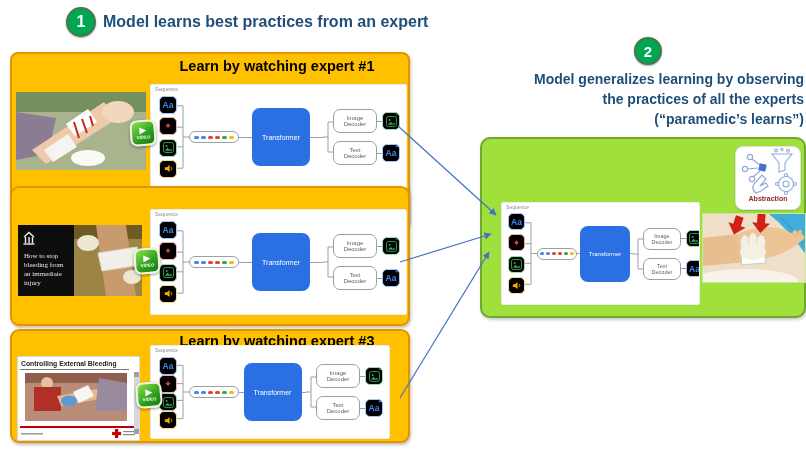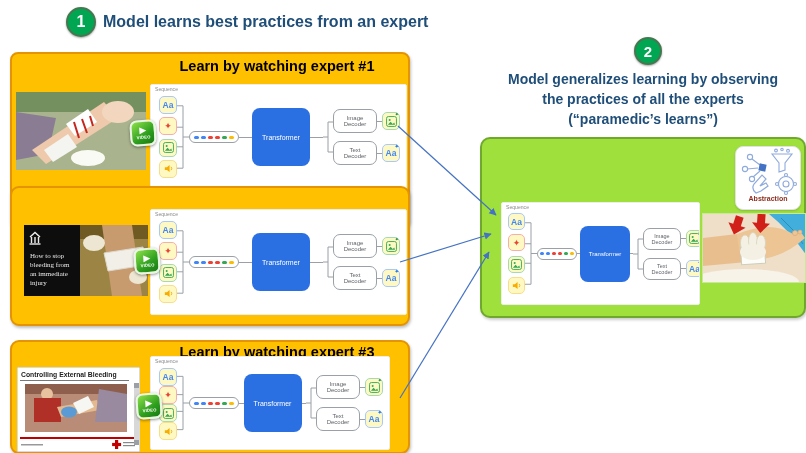--- a/index.html
+++ b/index.html
@@ -7,36 +7,36 @@
 #canvas { position:relative; width:806px; height:453px; background:#fff; overflow:hidden; }
 
 
 .badge { position:absolute; width:30px; height:30px; border-radius:50%; background:#00A651;
   border:2px solid #477750; color:#fff; font-weight:bold; font-size:16px;
   display:flex; align-items:center; justify-content:center; box-shadow:0 1px 2px rgba(0,0,0,.35); z-index:3;}
 #badge1 { left:66px; top:7px; }
 #badge2 { left:634px; top:37px; width:28px; height:28px; font-size:15px;}
 .step-title { position:absolute; color:#1F4E79; font-weight:bold; z-index:3;}
 #step1-title { left:103px; top:13px; font-size:16px; }
-#step2-title { left:482px; top:69px; width:322px; text-align:center; font-size:14px; line-height:20px; }
+#step2-title { left:482px; top:69px; width:322px; text-align:right; font-size:14px; line-height:20px; }
 
 
 .panel { position:absolute; left:10px; width:400px; background:#FFC000; border:2px solid #E59400;
   border-radius:9px; box-shadow:1px 2px 3px rgba(0,0,0,.25); z-index:2;}
 #panel1 { top:52px; height:176px;border-radius:8px; }
 #panel2 { top:186px; height:140px; }
-#panel3 { top:340px; height:114px; }
+#panel3 { top:329px; height:114px; }
 .panel-header { position:absolute; top:4px; left:138px; right:4px; text-align:center;
   font-size:14.5px; font-weight:600; color:#000; }
 #panel3 .panel-header { top:2px; }
 
 
 .photo { position:absolute; overflow:hidden; }
 #photo1 { left:4px; top:38px; width:130px; height:78px; }
-#photo2 { left:12px; top:37px; width:124px; height:89px; }
+#photo2 { left:6px; top:37px; width:124px; height:89px; }
 #photo3 { left:5px; top:25px; width:123px; height:85px; }
 
 
 .video-btn { position:absolute; width:26px; height:26px; border-radius:7px;
   background:linear-gradient(145deg,#8FE24A 0%,#2D9E1E 60%,#187A12 100%);
   border:2px solid #E9F6E2; box-shadow:0 1px 3px rgba(0,0,0,.45);
   display:flex; flex-direction:column; align-items:center; justify-content:center;
   z-index:4; transform:rotate(-4deg); cursor:pointer;}
 .video-btn .play { color:#fff; font-size:9px; line-height:8px; }
 .video-btn .vlabel { color:#fff; font-size:5px; font-weight:bold; letter-spacing:.2px; transform:scale(.85);}
@@ -46,21 +46,21 @@
 
 
 .diagram { position:absolute; background:#fff; border:1px solid #EDEDED; border-radius:2px;
   display:flex; align-items:center; padding:6px 6px 6px 8px; overflow:hidden;}
 #diagram1 { left:138px; top:30px; width:257px; height:106px; }
 #diagram2 { left:138px; top:21px; width:257px; height:106px; }
 #diagram3 { left:138px; top:14px; width:240px; height:94px; }
 #diagram4 { left:19px; top:63px; width:199px; height:103px; }
 .seq-label { position:absolute; top:2px; left:4px; font-size:6px; color:#8A8A8A; transform:scale(.85); transform-origin:left top;}
 .seq-col { display:flex; flex-direction:column; justify-content:space-between; height:calc(100% - 10px); flex:none;}
-.in-icon, .out-icon { width:18px; height:18px; border-radius:5px; border:1px solid #ccc; background:#fef9c3;
+.in-icon, .out-icon { width:18px; height:18px; border-radius:5px; border:1px solid #ccc; background:#000000;
   display:flex; align-items:center; justify-content:center; flex:none; position:relative;}
 .text-in  { border-color:#A8C7FA; color:#4285F4; font-size:8.5px; font-weight:bold;}
 .spark-in { border-color:#F6AEA9; color:#EA4335; font-size:9px;}
 .img-in   { border-color:#A5D9B2; }
 .audio-in { border-color:#F8DD8A; }
 .bracket { width:12px; height:calc(100% - 10px); flex:none;}
 .token-pill { width:50px; height:12px; border:1px solid #9AA0A6; border-radius:6px;
   display:flex; align-items:center; justify-content:center; gap:2px; flex:none; background:#fff;}
 .tok { width:5px; height:3px; border-radius:1.5px; display:block;}
 .hline { flex:1 1 5px; min-width:3px; height:1px; background:#9AA0A6;}

